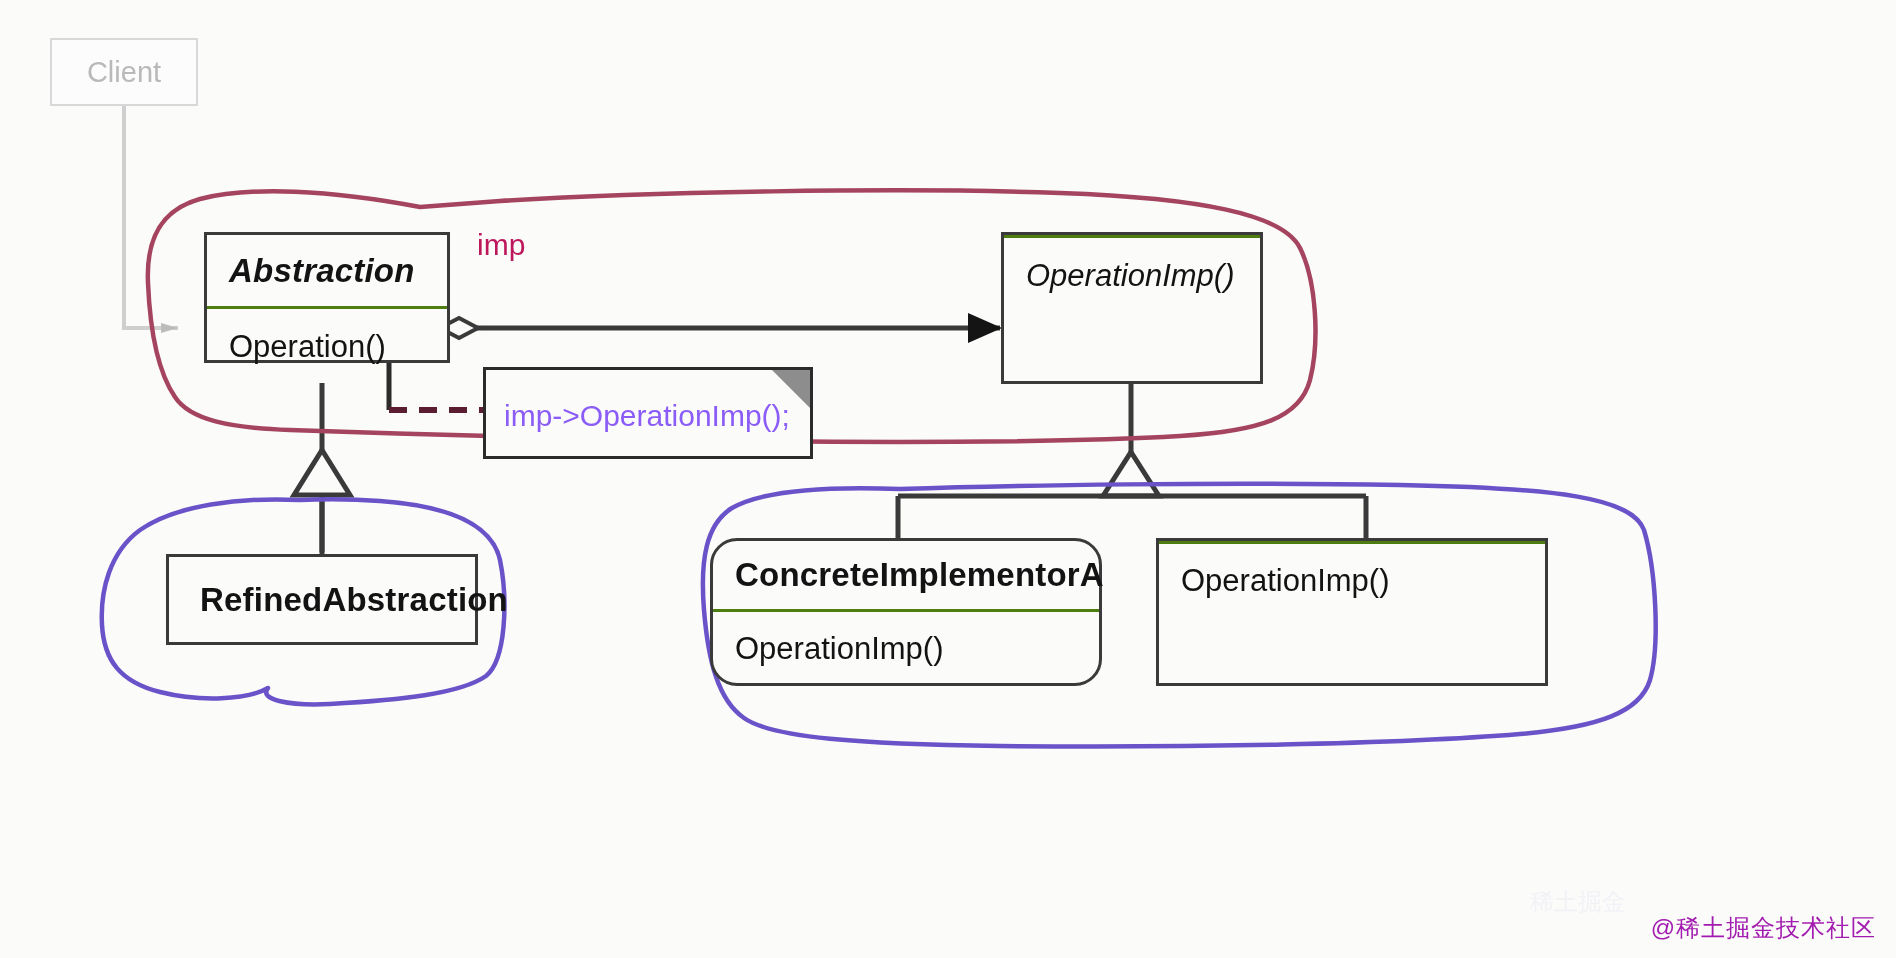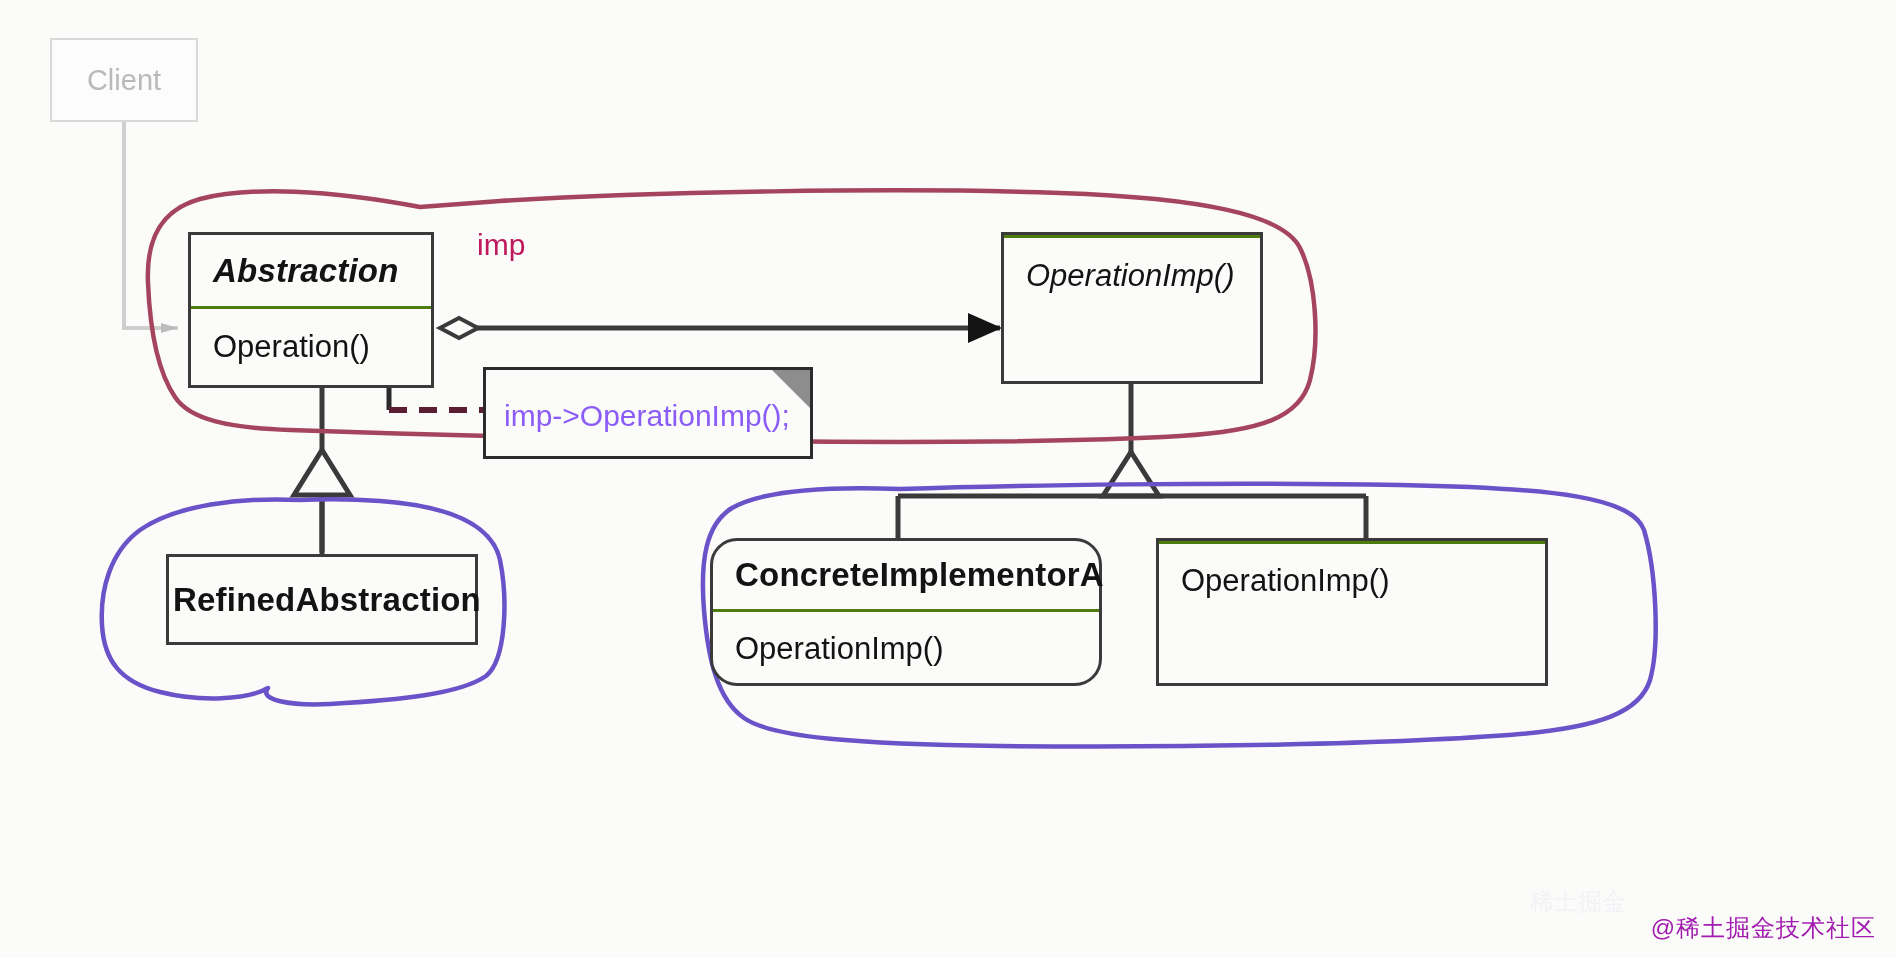--- a/index.html
+++ b/index.html
@@ -65,21 +65,21 @@
     font-style: normal;
     font-size: 31px;
   }
 
   
   #client-box {
     position: absolute;
     left: 50px;
     top: 38px;
     width: 148px;
-    height: 84px;
+    height: 68px;
     box-sizing: border-box;
     border: 2px solid #d8d8d8;
     background: #fcfcfc;
     display: flex;
     align-items: center;
     justify-content: center;
   }
   #client-label {
     font-size: 29px;
     color: #b9b9b9;
@@ -222,31 +222,31 @@
              C 1600,727 1640,712 1650,680
              C 1660,645 1656,570 1644,530
              C 1632,498 1560,488 1400,485
              C 1220,482 1020,485 900,489 Z" fill="none" stroke="#6a52c8" stroke-width="4.5" stroke-linecap="round" stroke-linejoin="round"></path>
   </svg>
 
   <div id="client-box">
     <span id="client-label">Client</span>
   </div>
 
-  <div class="uml-box" id="abstraction-box" style="left:188px; top:232px; width:246px; height:156px;">
+  <div class="uml-box" id="abstraction-box" style="left:204px; top:232px; width:246px; height:131px;">
     <div class="uml-row title-bi" style="height:71px;">Abstraction</div>
     <div class="uml-row divider op-plain" style="height:78px;">Operation()</div>
   </div>
 
   <div class="uml-box" id="implementor-box" style="left:1001px; top:232px; width:262px; height:152px;">
     <div class="uml-row divider op-italic" style="height:78px;">OperationImp()</div>
   </div>
 
   <div class="uml-box" id="refined-abstraction-box" style="left:166px; top:554px; width:312px; height:91px;">
-    <div class="uml-row title-b" style="height:85px; padding-left:4px;">RefinedAbstraction</div>
+    <div class="uml-row title-b" style="height:85px; padding-left:31px;">RefinedAbstraction</div>
   </div>
 
   <div class="uml-box" id="concrete-implementor-a-box" style="left:710px; top:538px; width:392px; height:148px;border-radius:27px;">
     <div class="uml-row title-b" style="height:68px;">ConcreteImplementorA</div>
     <div class="uml-row divider op-plain" style="height:76px;">OperationImp()</div>
   </div>
 
   <div class="uml-box" id="concrete-implementor-b-box" style="left:1156px; top:538px; width:392px; height:148px;">
     <div class="uml-row divider op-plain" style="height:76px;">OperationImp()</div>
   </div>

